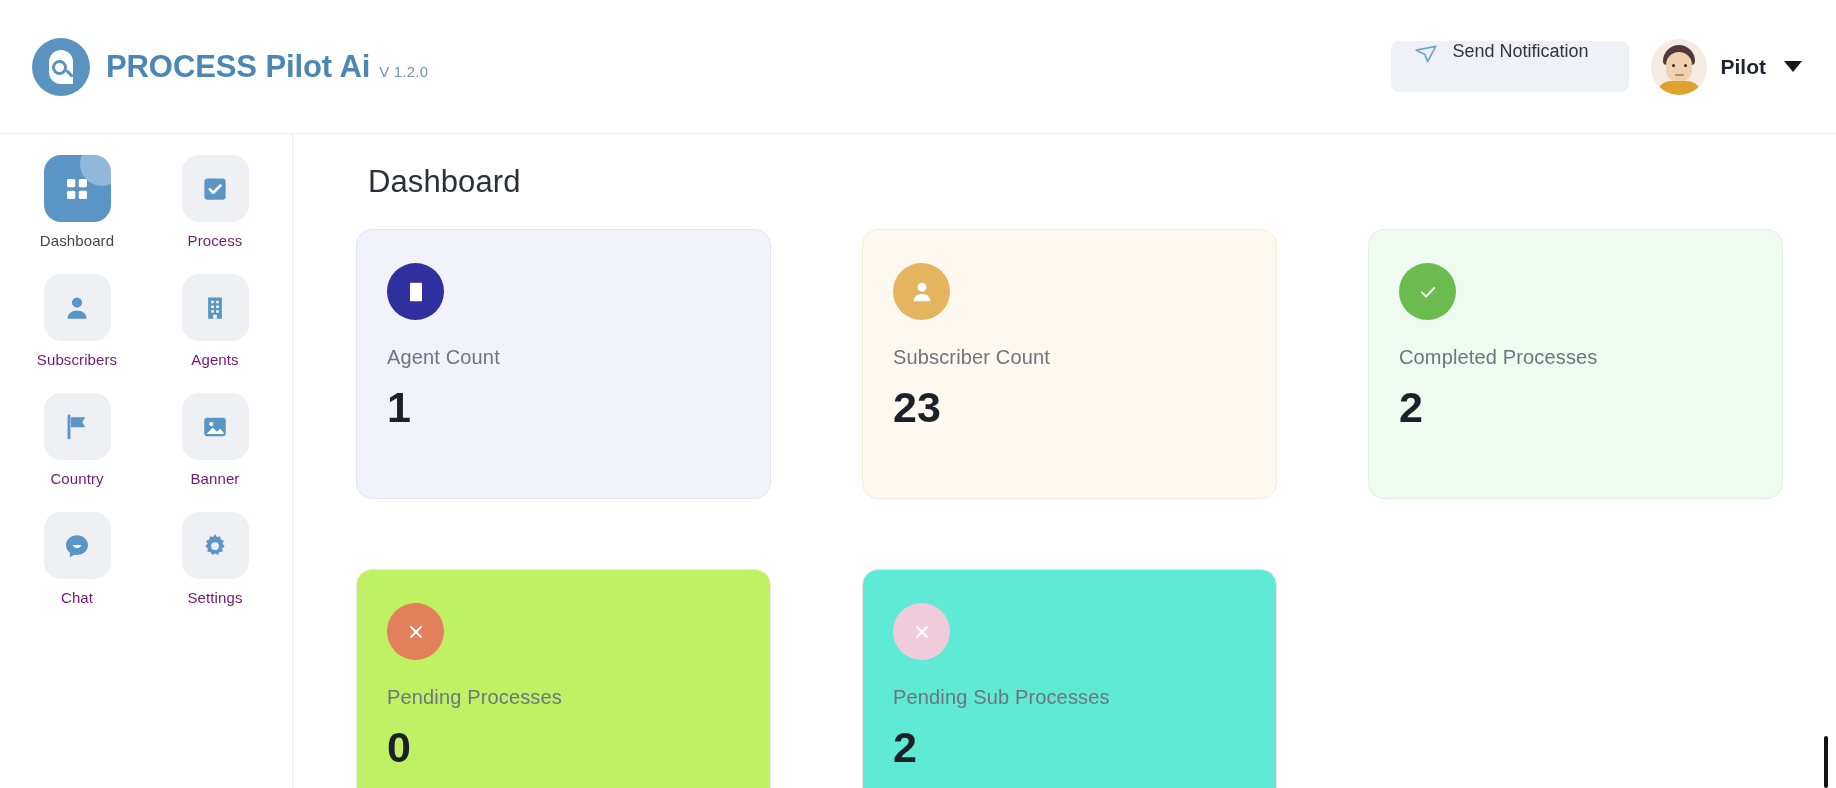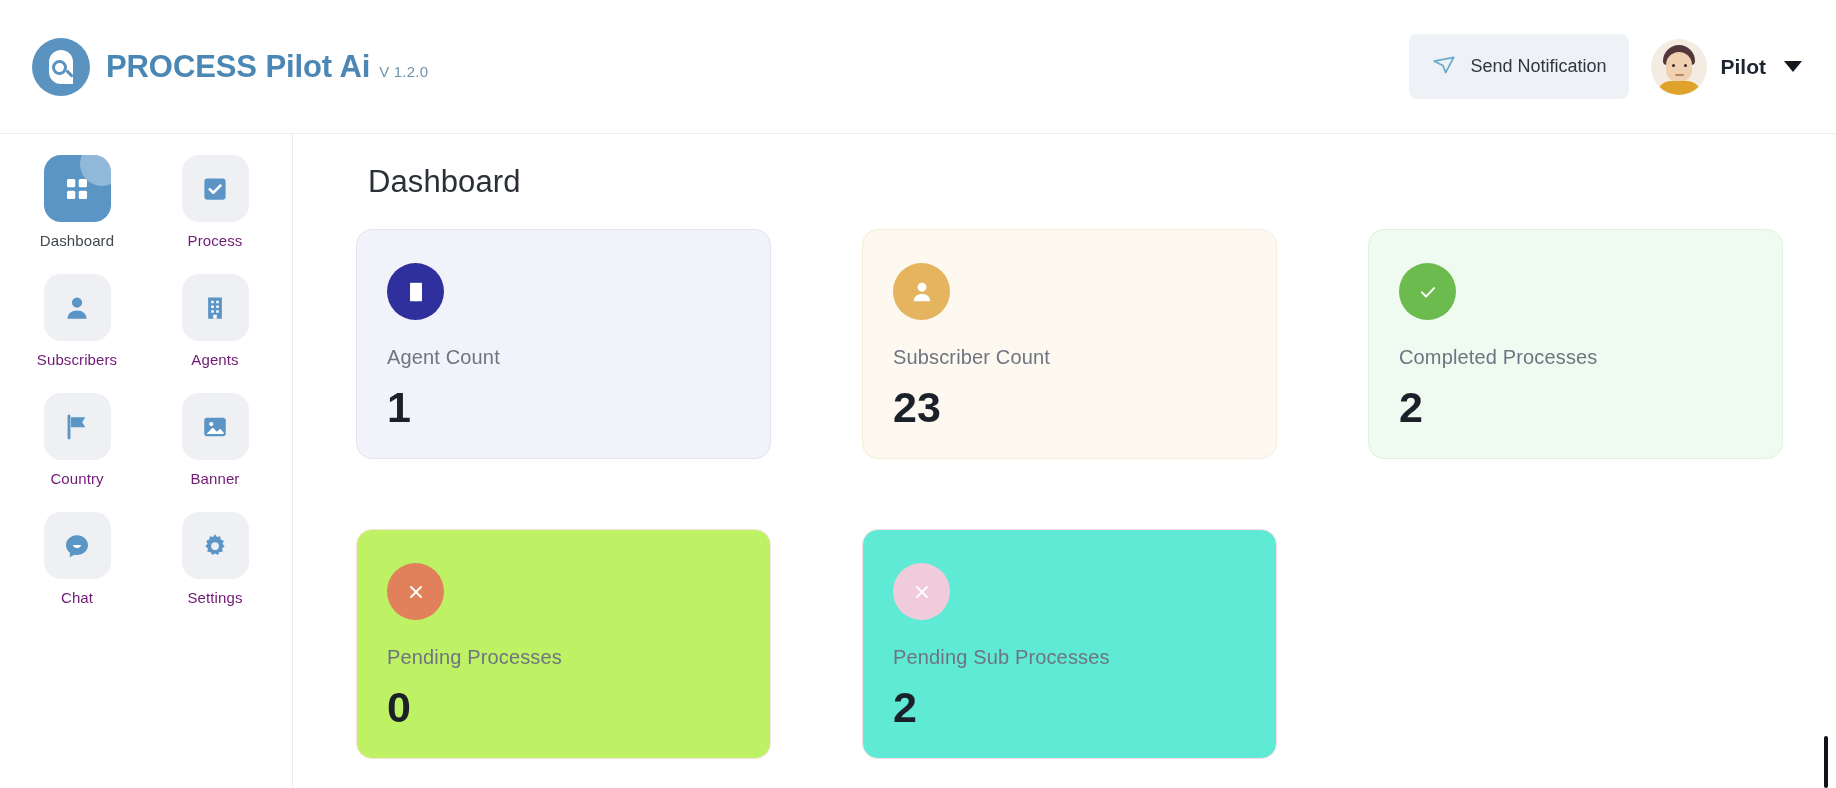--- a/index.html
+++ b/index.html
@@ -65,27 +65,26 @@
   }
   .brand-version {
     font-size: 15px;
     color: #6f93ab;
     letter-spacing: 0.2px;
   }
 
   .header-right { display: flex; align-items: center; gap: 22px; }
   .send-notification {
     display: flex;
-    align-items: center;
     gap: 13px;
     background: #eef1f6;
     border: none;
     border-radius: 8px;
-    height: 65px;
-    padding: 0 22px 0 22px;
+    height: 51px;
+    padding: 0 40px 0 22px;
     cursor: pointer;
     font-family: "Liberation Sans", sans-serif;
   }
   .send-notification .label {
     font-size: 18px;
     color: #2f3640;
   }
   .avatar-wrap { display: flex; align-items: center; gap: 14px; }
   .avatar {
     width: 56px; height: 56px;
@@ -210,21 +209,21 @@
   }
   .card-grid {
     display: grid;
     grid-template-columns: repeat(3, 415px);
     column-gap: 91px;
     row-gap: 70px;
     margin-left: 26px;
   }
   .stat-card {
     width: 415px;
-    height: 230px;
+    height: 270px;
     border-radius: 16px;
     padding: 33px 30px 6px 30px;
   }
   .stat-icon {
     width: 57px; height: 57px;
     border-radius: 50%;
     display: flex;
     align-items: center;
     justify-content: center;
     margin-bottom: 26px;

